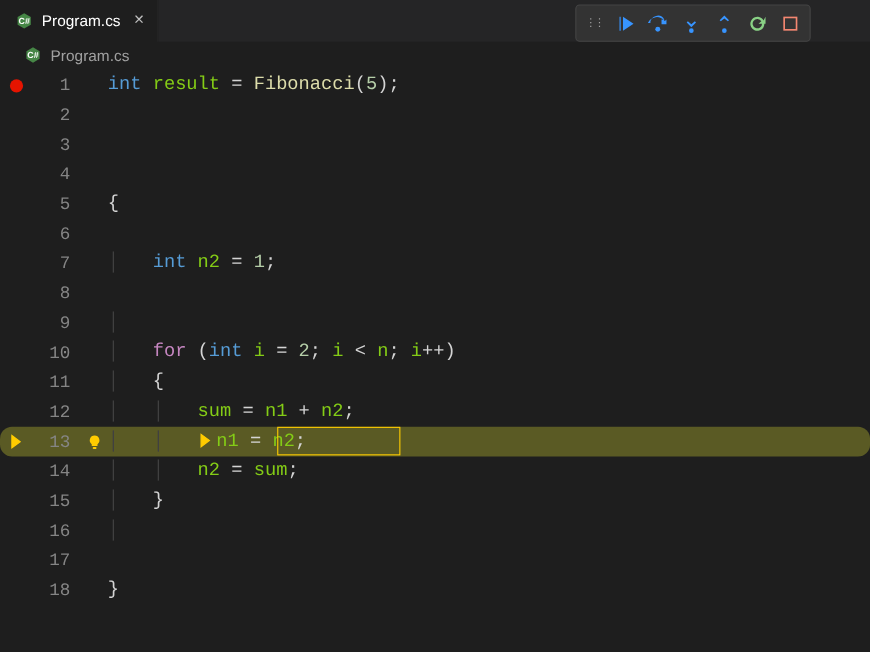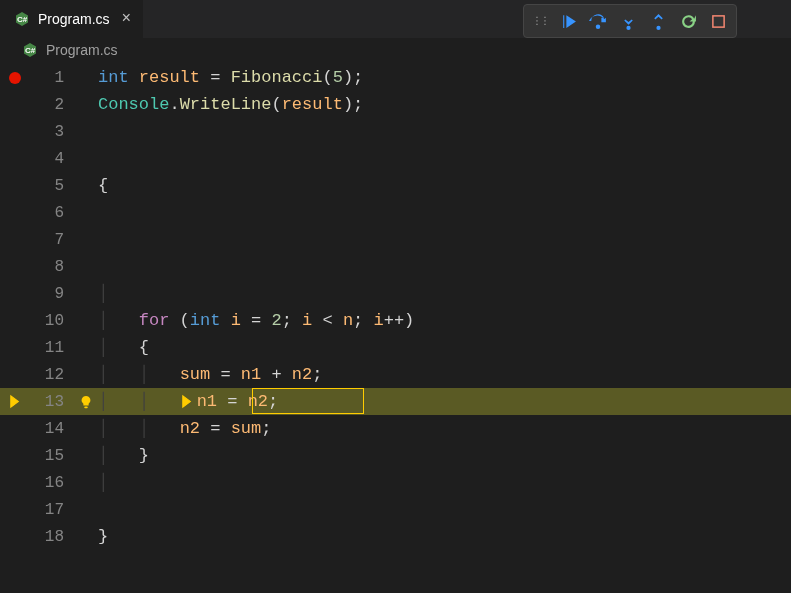--- a/index.html
+++ b/index.html
@@ -87,20 +87,21 @@
 .editor {
   position: relative;
 }
 .line {
   display: flex;
   height: 27px;
   align-items: center;
 }
 .line.highlighted {
   background: #5a5a24;
+  border-radius: 11px;
 }
 .gutter {
   width: 30px;
   flex-shrink: 0;
   display:flex;
   align-items:center;
   justify-content:center;
 }
 .linenum {
   width: 44px;
@@ -148,21 +149,21 @@
   top: 0;
   width: 112px;
   height: 26px;
   border: 1px solid #ffcc00;
   pointer-events: none;
 }
 
 .kw { color: #569cd6; }
 .type { color: #569cd6; }
 .fn { color: #dcdcaa; }
-.var { color: #fdba74; }
+.var { color: #84cc16; }
 .num { color: #b5cea8; }
 .pun { color: #d4d4d4; }
 .cls { color: #4ec9b0; }
 .indent-guide { color: #404040; }
 .ctrl { color: #c586c0; }
 svg { display:block; }
 </style>
 </head>
 <body>
 
@@ -232,21 +233,20 @@
         <div class="breakpoint-dot"></div>
       </div>
       <div class="linenum">1</div>
       <div class="glyph-margin"></div>
       <div class="code" style="position: relative;"><span class="type">int</span><span class="pun"> </span><span class="var">result</span><span class="pun"> = </span><span class="fn">Fibonacci</span><span class="pun">(</span><span class="num">5</span><span class="pun">);</span></div>
     </div>
     <div class="line">
       <div class="gutter"></div>
       <div class="linenum">2</div>
       <div class="glyph-margin"></div>
-      <div class="code" style="position: relative;"><span class="cls">Console</span><span class="pun">.</span><span class="fn">WriteLine</span><span class="pun">(</span><span class="var">result</span><span class="pun">);</span></div>
     </div>
     <div class="line">
       <div class="gutter"></div>
       <div class="linenum">3</div>
       <div class="glyph-margin"></div>
       <div class="code" style="position: relative;"></div>
     </div>
     <div class="line">
       <div class="gutter"></div>
       <div class="linenum">4</div>
@@ -260,20 +260,21 @@
     </div>
     <div class="line">
       <div class="gutter"></div>
       <div class="linenum">6</div>
       <div class="glyph-margin"></div>
     </div>
     <div class="line">
       <div class="gutter"></div>
       <div class="linenum">7</div>
       <div class="glyph-margin"></div>
+      <div class="code" style="position: relative;"><span class="indent-guide">│</span>   <span class="type">int</span><span class="pun"> </span><span class="var">n2</span><span class="pun"> = </span><span class="num">1</span><span class="pun">;</span></div>
     </div>
     <div class="line">
       <div class="gutter"></div>
       <div class="linenum">8</div>
       <div class="glyph-margin"></div>
     </div>
     <div class="line">
       <div class="gutter"></div>
       <div class="linenum">9</div>
       <div class="glyph-margin"></div>

